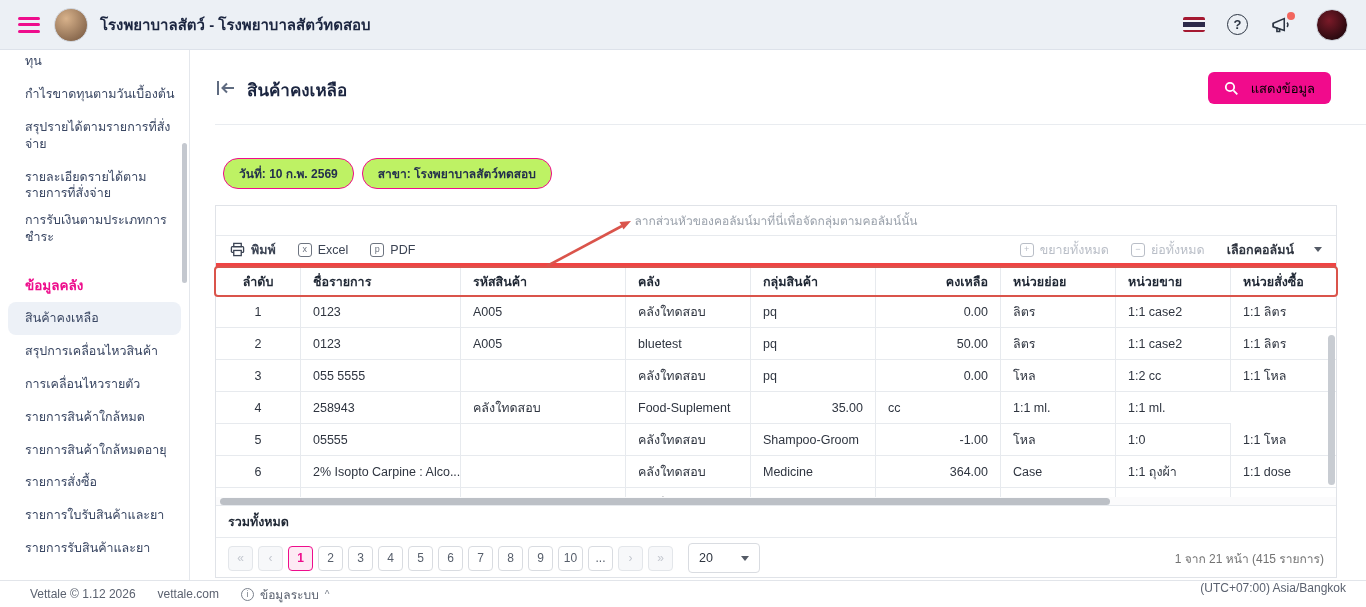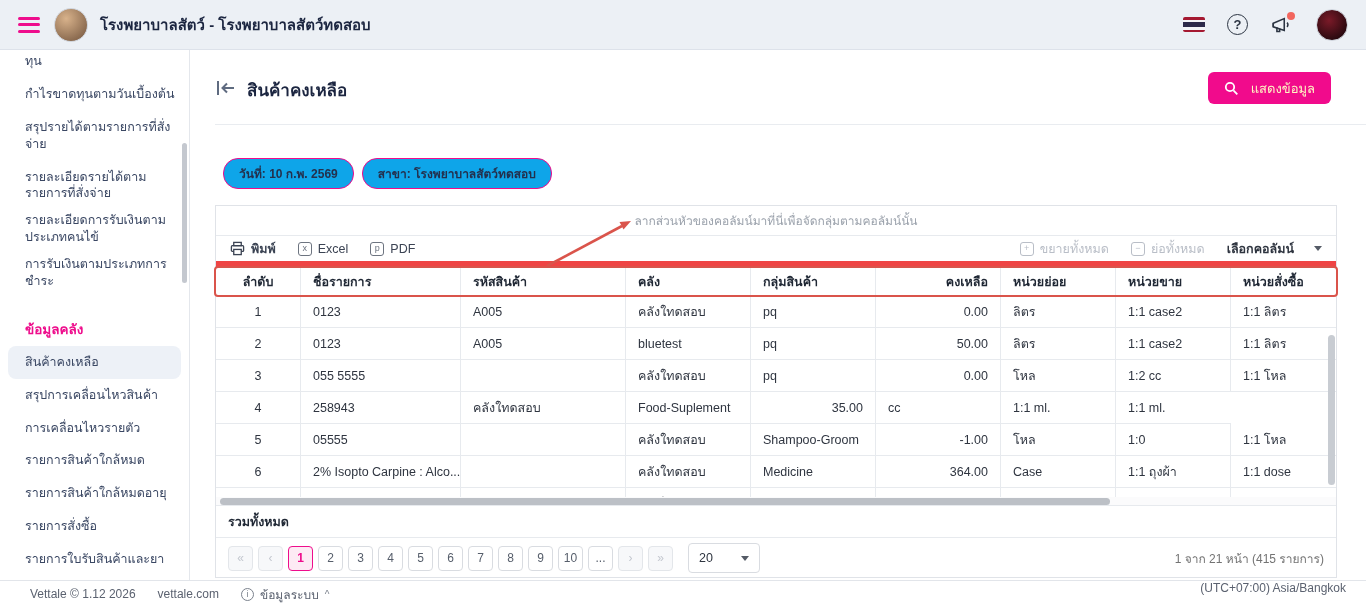--- a/index.html
+++ b/index.html
@@ -42,34 +42,34 @@
   .info-circle { width:13px; height:13px; border:1px solid #7b828d; border-radius:50%; font-size:9px;
     display:flex; align-items:center; justify-content:center; color:#7b828d; }
   .sb-caret { font-size:10px; color:#7b828d; }
   .sb-right { margin-left:auto; margin-right:20px; }
 
   
   .main { position:absolute; left:190px; top:50px; width:1176px; bottom:27px; background:#fff; }
   .page-header { position:relative; height:75px; border-bottom:1px solid #e9ecf0; margin-left:25px; margin-right:0; }
   .collapse-ic { position:absolute; left:0; top:28px; width:22px; height:20px; color:#5f6b80; cursor:pointer; }
   .page-title { position:absolute; left:32px; top:26px; font-size:17px; font-weight:bold; color:#1b2540; }
-  .show-btn { position:absolute; right:35px; top:22px; height:32px; padding:0 16px; background:#f10b8c; color:#fef9c3;
+  .show-btn { position:absolute; right:35px; top:22px; height:32px; padding:0 16px; background:#f10b8c; color:#000000;
     border:none; border-radius:6px; font-size:13px; display:flex; align-items:center; gap:12px; cursor:pointer;
     font-family:inherit; }
 
   .chips { position:absolute; left:33px; top:108px; display:flex; gap:8px; }
   .chip { border:1px solid #f10b8c; border-radius:15px; padding:5px 15px; font-size:12px; font-weight:bold;
-    color:#24304d; background:#0ea5e9; cursor:pointer; }
+    color:#24304d; background:#bef264; cursor:pointer; }
 
   
   .card { position:absolute; left:25px; top:155px; width:1122px; height:373px; border:1px solid #e0e3e8;
     background:#fff; }
   .groupzone { height:30px; border-bottom:1px solid #e7eaee; display:flex; align-items:center; justify-content:center;
     font-size:12px; color:#9aa1ab; }
-  .toolbar { height:32px; border-bottom:7px solid #ef4444; display:flex; align-items:center; font-size:12.5px; padding:0 14px; }
+  .toolbar { height:32px; border-bottom:5px solid #ef4444; display:flex; align-items:center; font-size:12.5px; padding:0 14px; }
   .tb-btn { display:flex; align-items:center; gap:6px; margin-right:22px; color:#3b4353; cursor:pointer; }
   .tb-btn b { font-weight:bold; }
   .boxic { width:14px; height:14px; border:1.3px solid #6d7480; border-radius:3px; font-size:9px; line-height:11px;
     text-align:center; color:#6d7480; }
   .tb-right { margin-left:auto; display:flex; align-items:center; gap:22px; }
   .tb-dis { display:flex; align-items:center; gap:6px; color:#b9bec7; }
   .tb-dis .boxic { border-color:#b9bec7; color:#b9bec7; }
   .tb-cols { display:flex; align-items:center; gap:20px; color:#2f3540; font-weight:bold; cursor:pointer; }
   .caret-down { width:0; height:0; border-left:4px solid transparent; border-right:4px solid transparent;
     border-top:5px solid #555b66; }
@@ -136,21 +136,20 @@
     </div>
     <div class="avatar-right"></div>
   </div>
 </div>
 
 <div class="sidebar">
   <div class="side-item clipped">ทุน</div>
   <div class="side-item">กำไรขาดทุนตามวันเบื้องต้น</div>
   <div class="side-item">สรุปรายได้ตามรายการที่สั่งจ่าย</div>
   <div class="side-item">รายละเอียดรายได้ตามรายการที่สั่งจ่าย</div>
-  <div class="side-item" style="padding-top:2px">รายละเอียดการรับเงินตามประเภทคนไข้</div>
   <div class="side-item" style="padding-top:2px">การรับเงินตามประเภทการชำระ</div>
   <div class="side-header">ข้อมูลคลัง</div>
   <div class="side-item active">สินค้าคงเหลือ</div>
   <div class="side-item">สรุปการเคลื่อนไหวสินค้า</div>
   <div class="side-item">การเคลื่อนไหวรายตัว</div>
   <div class="side-item">รายการสินค้าใกล้หมด</div>
   <div class="side-item">รายการสินค้าใกล้หมดอายุ</div>
   <div class="side-item">รายการสั่งซื้อ</div>
   <div class="side-item">รายการใบรับสินค้าและยา</div>
   <div class="side-item">รายการรับสินค้าและยา</div>

